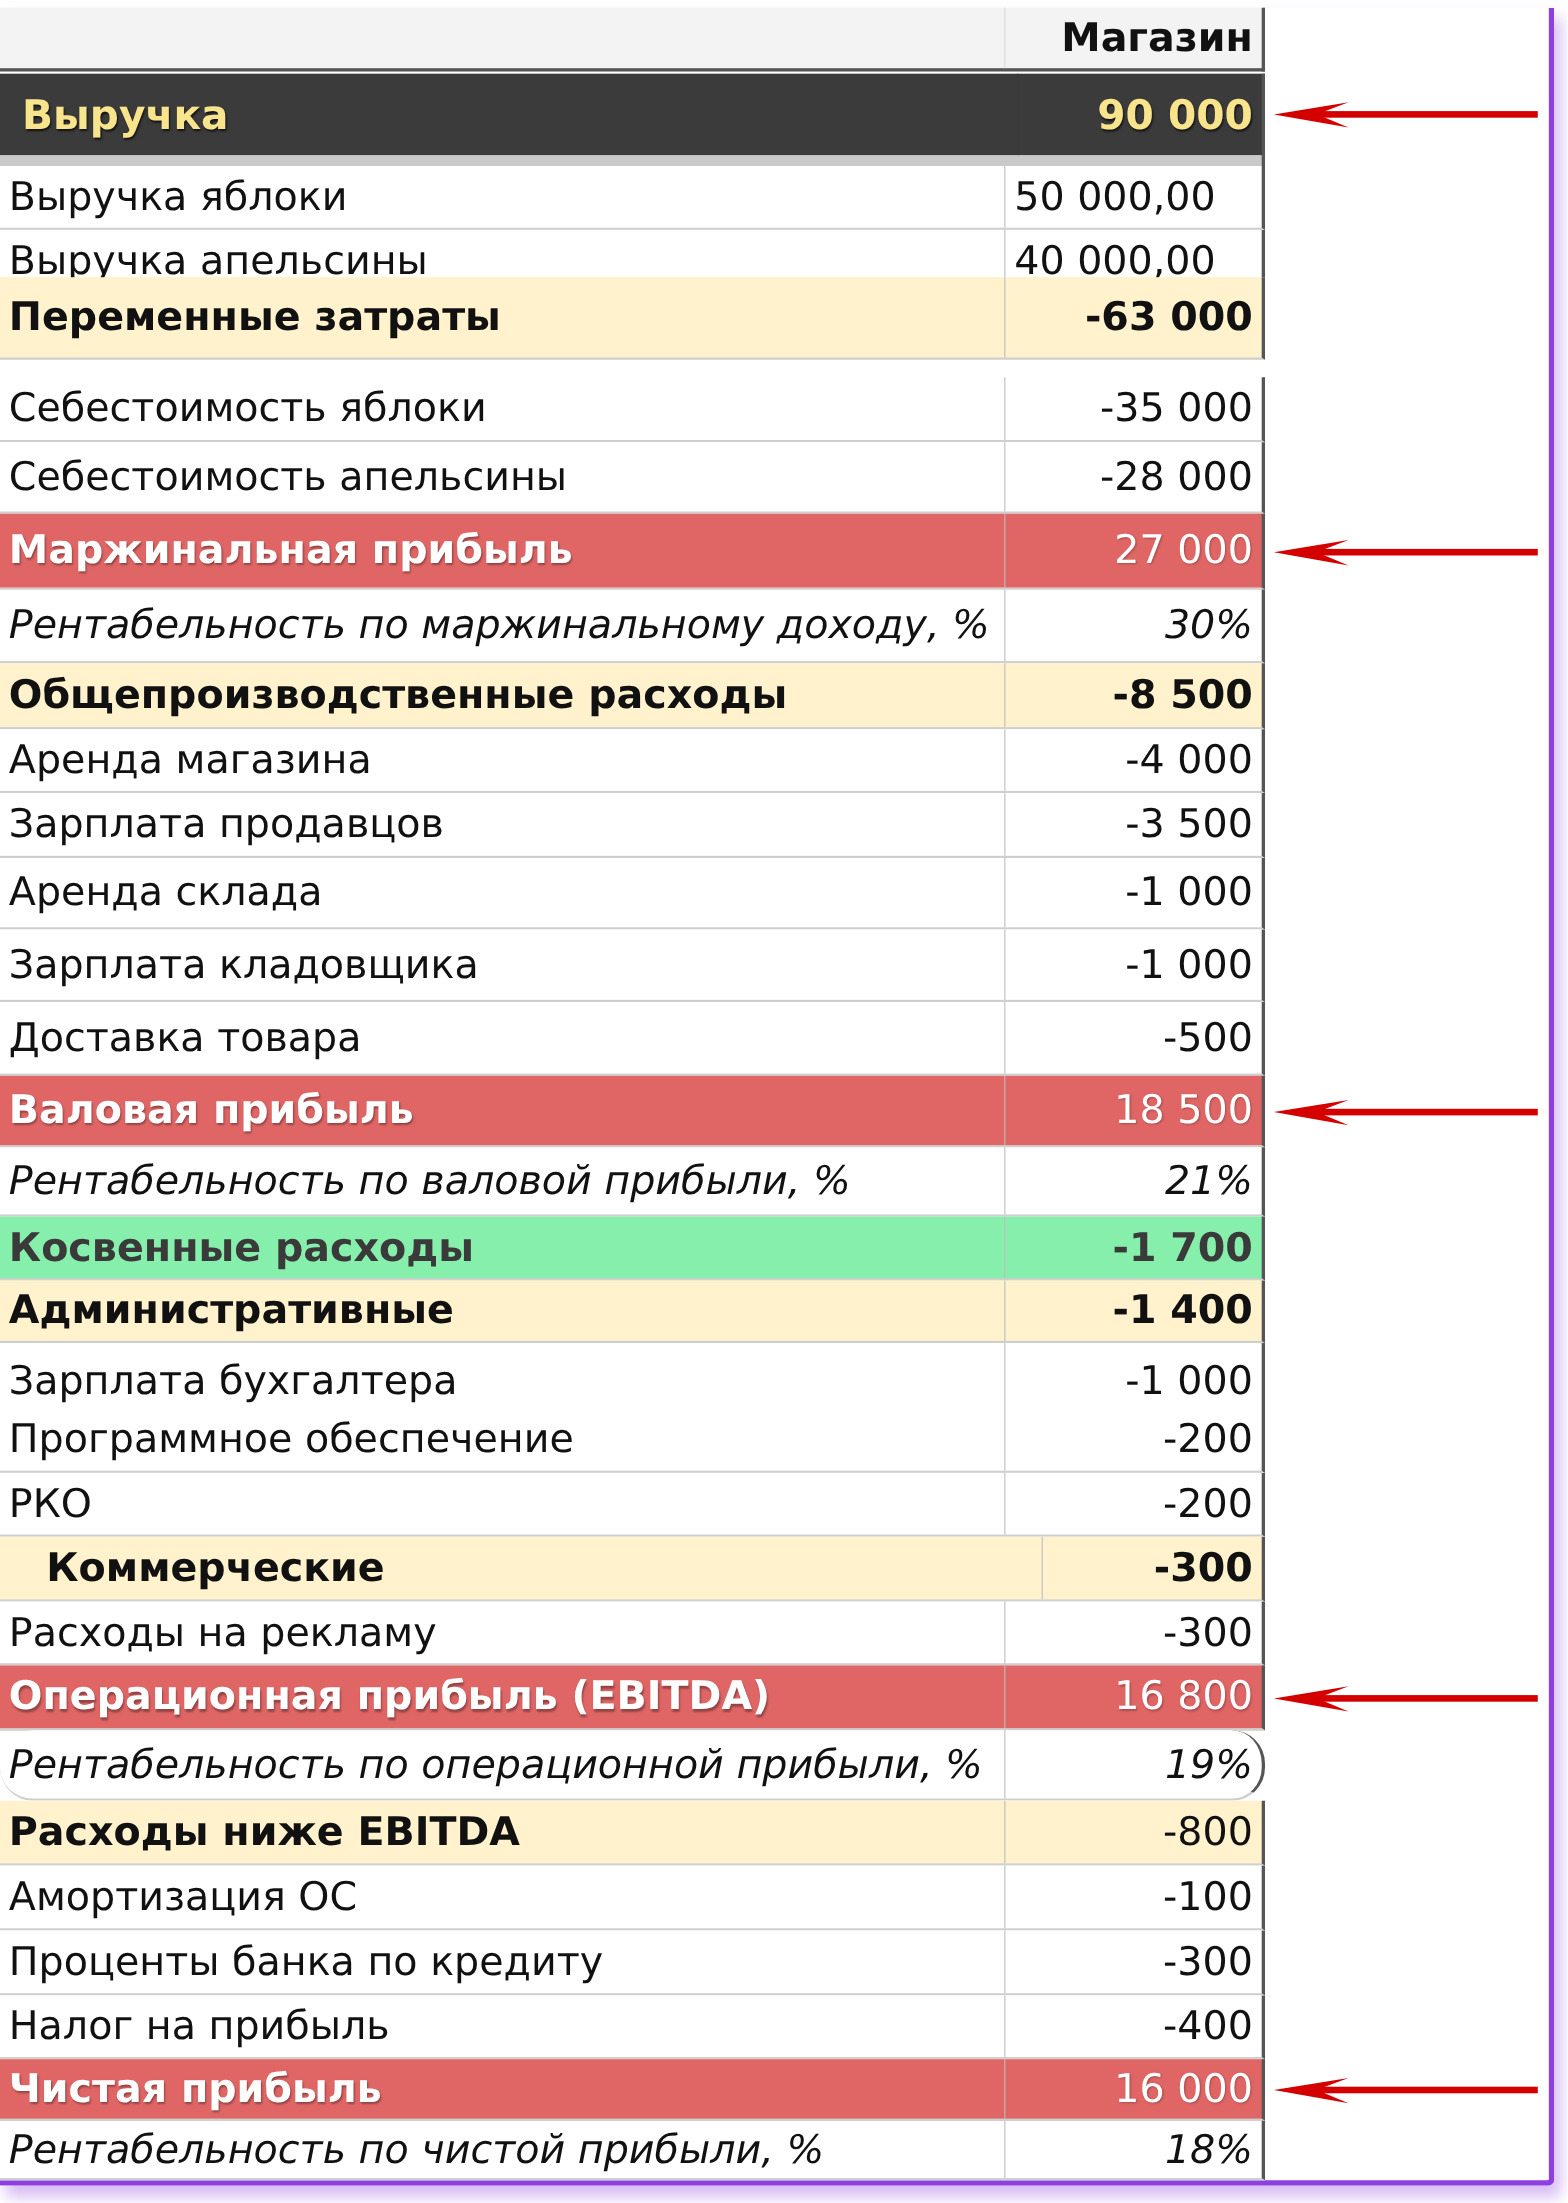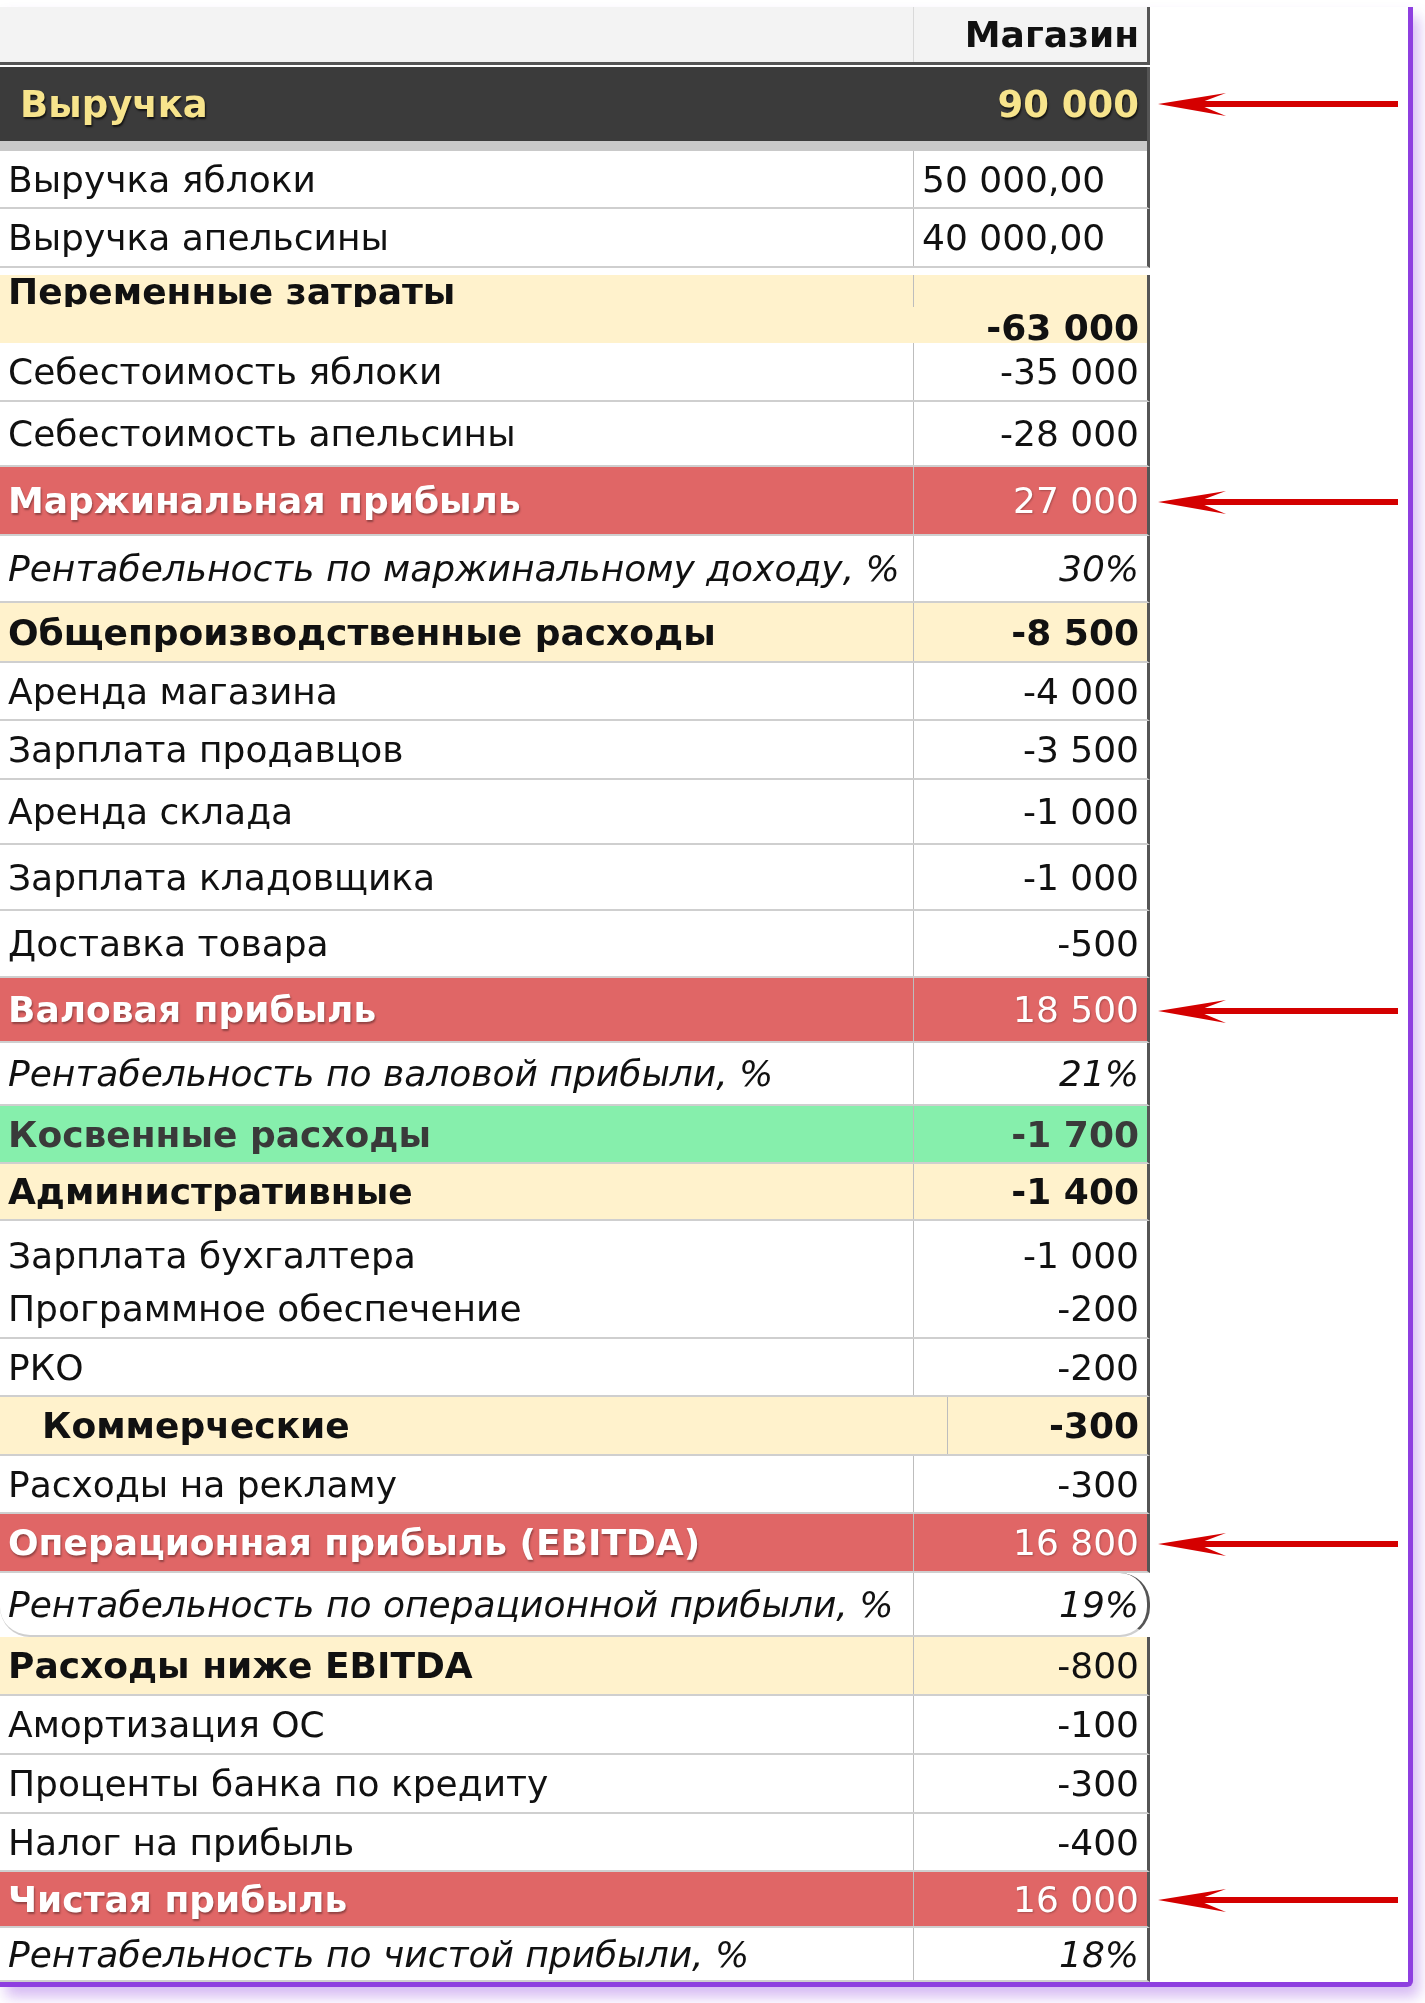--- a/index.html
+++ b/index.html
@@ -58,21 +58,21 @@
       <div class="cell-value">90 000</div>
     </div>
     <div class="row r-white" style="top: 144px; height: 58px;">
       <div class="cell-label">Выручка яблоки</div>
       <div class="cell-value left">50 000,00</div>
     </div>
     <div class="row r-white" style="top: 202px; height: 59px;">
       <div class="cell-label">Выручка апельсины</div>
       <div class="cell-value left">40 000,00</div>
     </div>
-    <div class="row r-beige" style="top: 268px; height: 75px; flex-direction: column;">
+    <div class="row r-beige" style="top: 245px; height: 75px;">
       <div class="cell-label">Переменные затраты</div>
       <div class="cell-value bold">-63 000</div>
     </div>
     <div class="row r-white" style="top: 336px; height: 59px;">
       <div class="cell-label">Себестоимость яблоки</div>
       <div class="cell-value">-35 000</div>
     </div>
     <div class="row r-white" style="top: 395px; height: 65px;">
       <div class="cell-label">Себестоимость апельсины</div>
       <div class="cell-value">-28 000</div>

